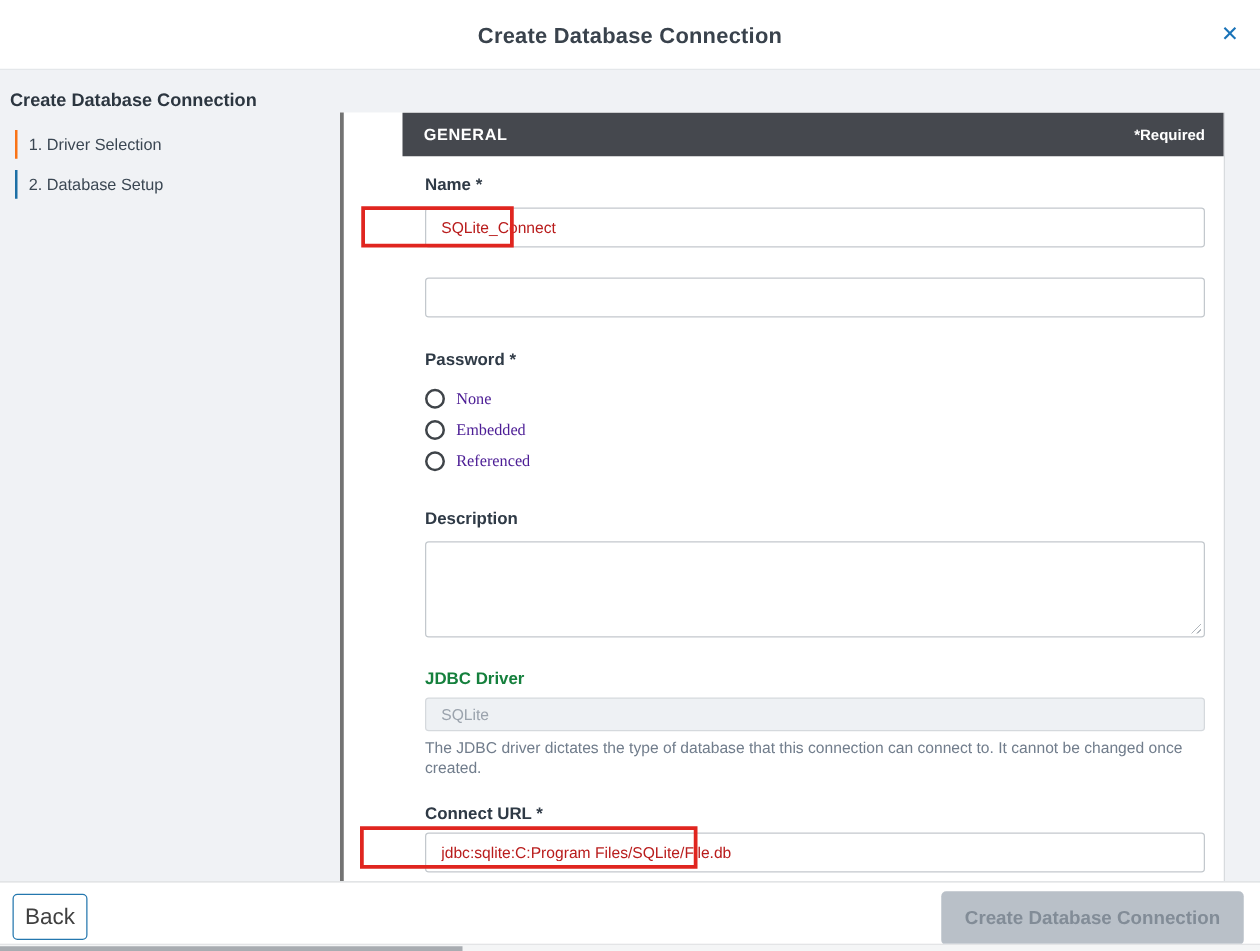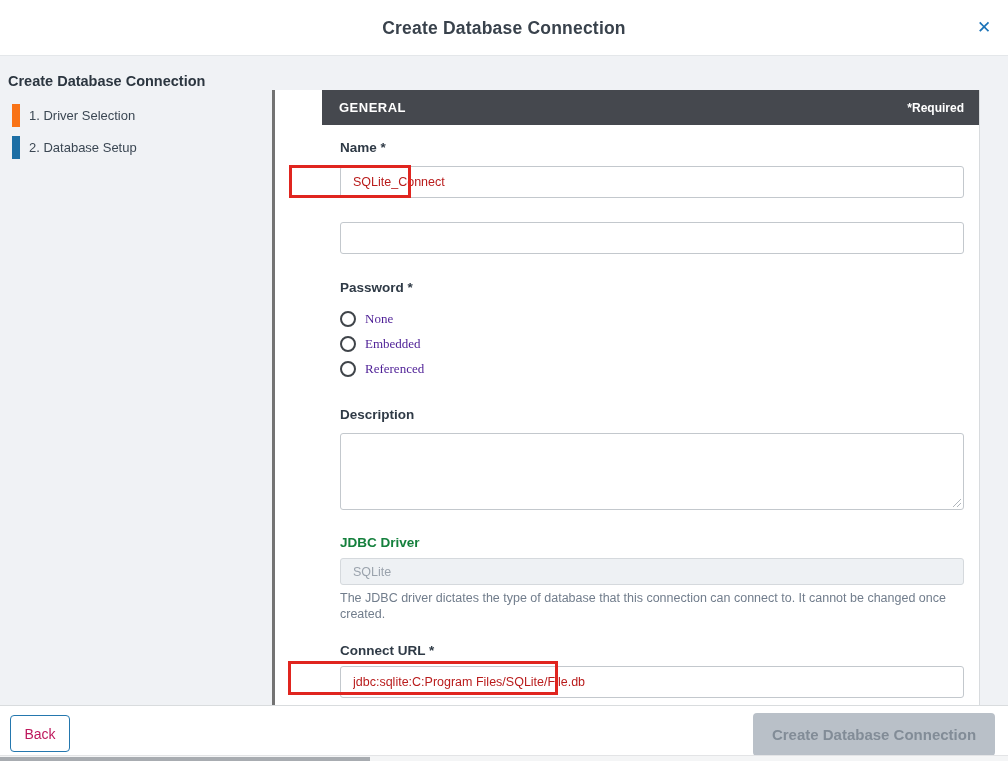--- a/index.html
+++ b/index.html
@@ -33,21 +33,21 @@
     background: #f0f2f5;
   }
 
   
   .sidebar { position: absolute; left: 0; top: 0; width: 272px; height: 649px; }
   .sidebar-heading {
     margin: 17px 0 0 8px; font-size: 14.5px; font-weight: 700; color: #2c3640;
   }
   .steps { margin: 15px 0 0 12px; }
   .step {
-    border-left: 8px solid #f97316; padding: 4px 0 4px 9px; margin-bottom: 9px;
+    border-left: 2px solid #f97316; padding: 4px 0 4px 9px; margin-bottom: 9px;
     font-size: 13px; color: #3b4753; cursor: pointer; width: 200px;
   }
   .step.active { border-left-color: #1d6fa5; }
 
   
   .panel {
     position: absolute; left: 272px; top: 34px; width: 708px; height: 615px;
     background: #ffffff; border-left: 3px solid #737373; border-right: 1px solid #d8dbde;
     overflow: hidden;
     padding-left: 47px;
@@ -110,21 +110,21 @@
   .annotation-url  { left: 288px; top: 661px; width: 270px; height: 34px; }
 
   
   .footer {
     position: absolute; left: 0; top: 705px; width: 1008px; height: 50px;
     background: #ffffff; border-top: 1px solid #d9dcde;
   }
   .back-btn {
     position: absolute; left: 10px; top: 9px; width: 60px; height: 37px;
     background: #ffffff; border: 1px solid #2477ae; border-radius: 4px;
-    color: #be185d; font-size: 14px; cursor: pointer;
+    color: #404040; font-size: 18px; cursor: pointer;
     font-family: "Liberation Sans", sans-serif;
   }
   .create-btn {
     position: absolute; right: 13px; top: 7px; width: 242px; height: 43px;
     background: #b9c0c8; border: none; border-radius: 4px;
     color: #828c97; font-size: 15px; font-weight: 600; cursor: default;
     font-family: "Liberation Sans", sans-serif;
   }
 
   

